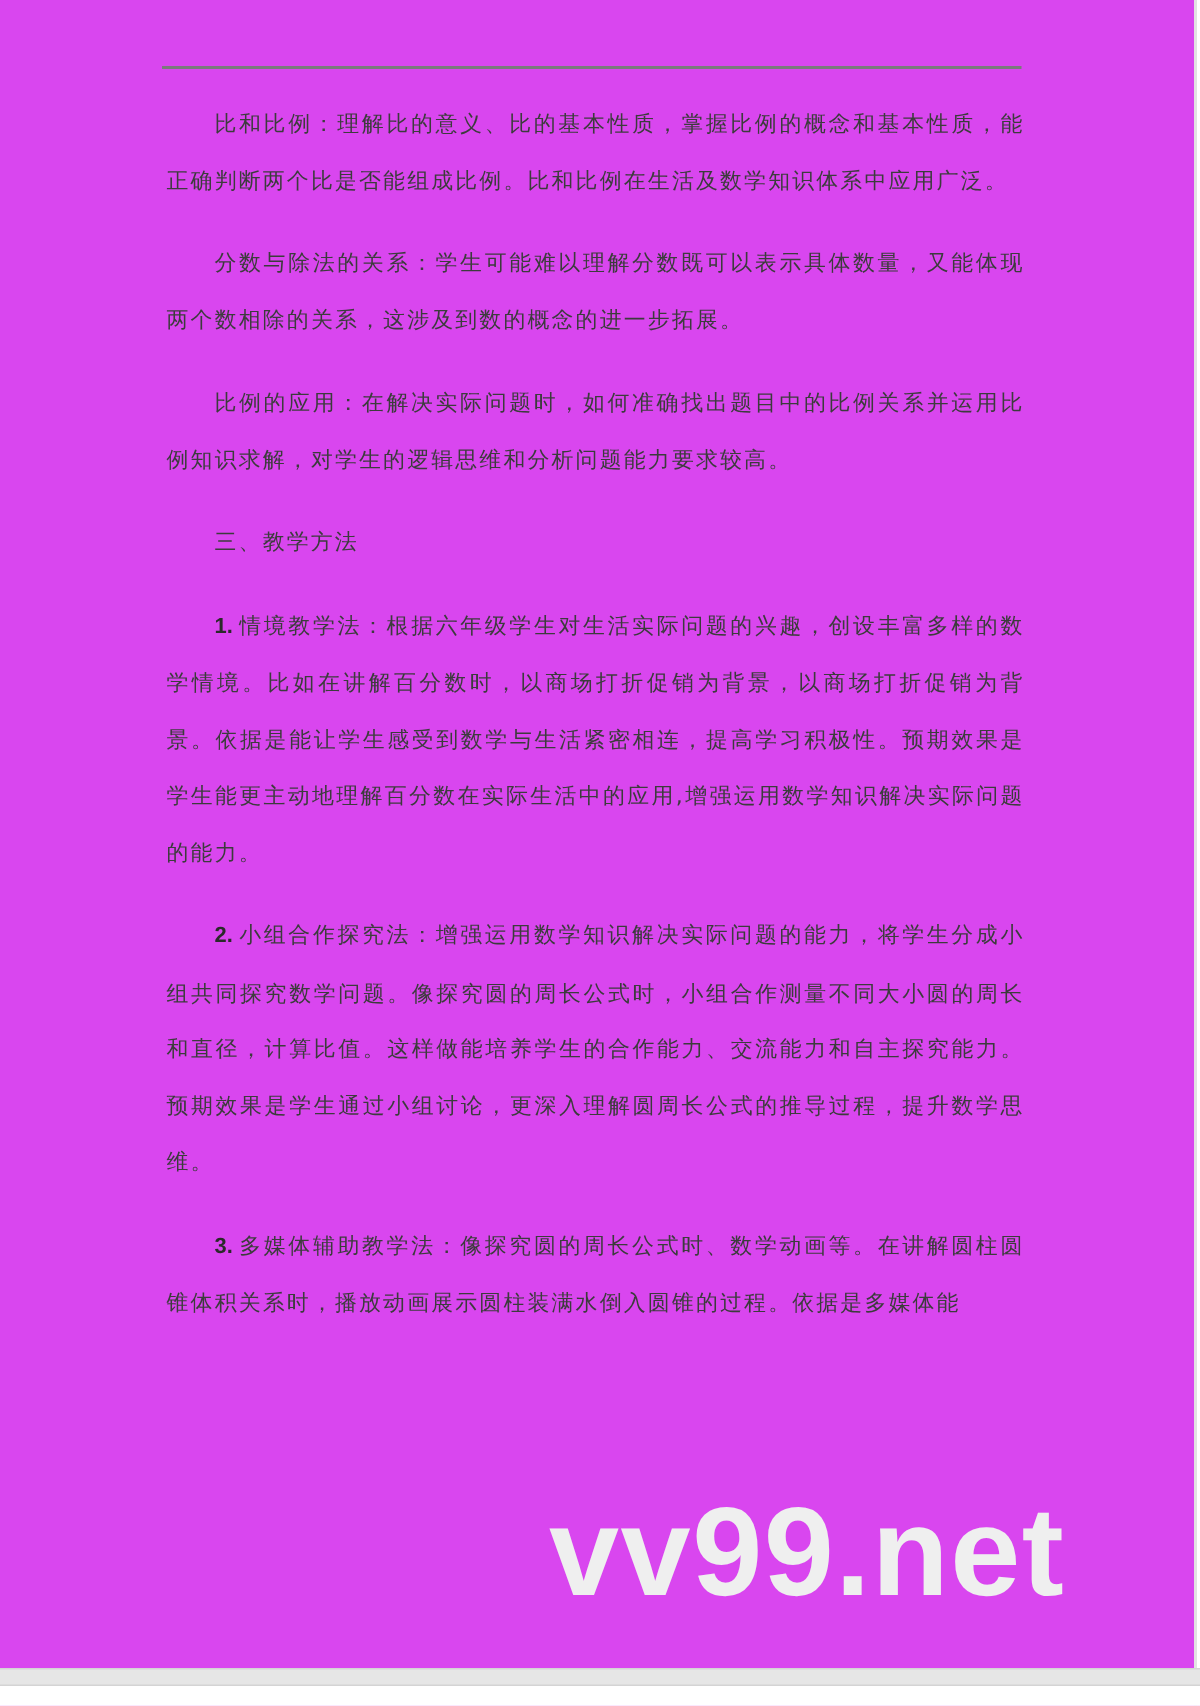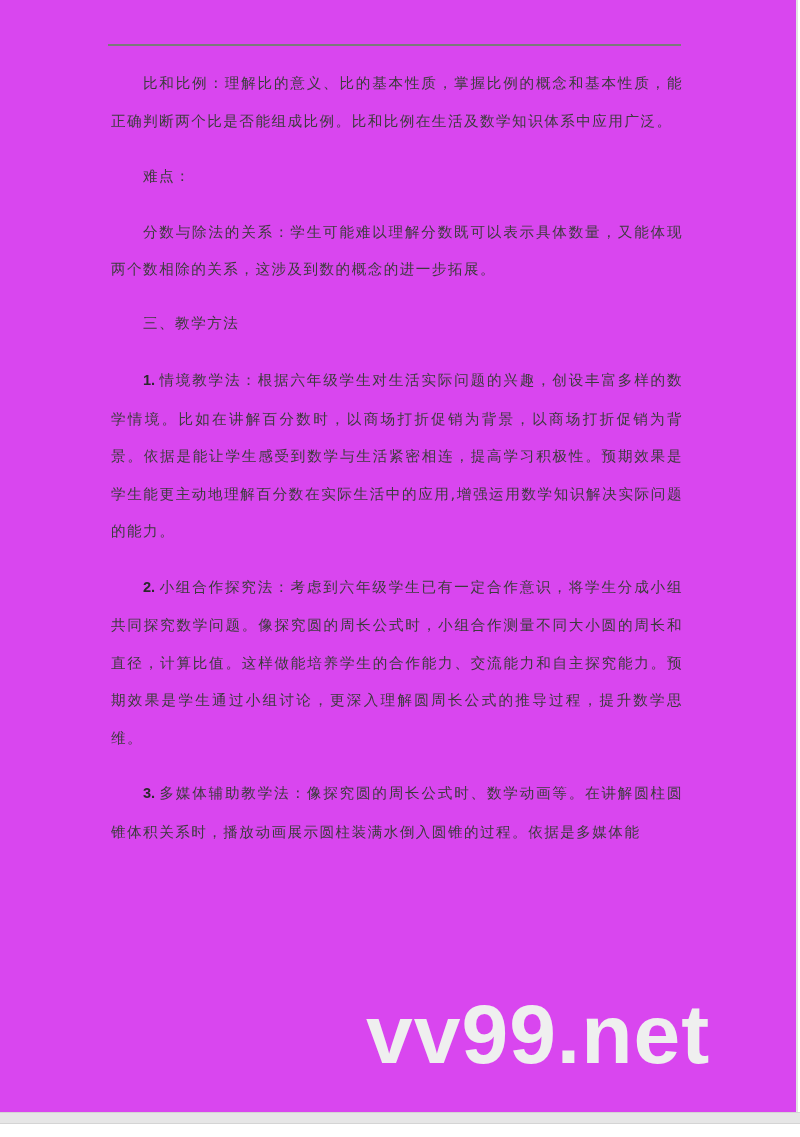--- a/index.html
+++ b/index.html
@@ -49,21 +49,21 @@
       margin: 0;
       font-size: 14.6px;
       line-height: 37.5px;
       letter-spacing: 1.45px;
       text-indent: 32px;
       text-align: justify;
       text-align-last: left;
       color: #3c3c3c;
     }
     .para.gap-after { margin-bottom: 18px; }
-    .para.heading { color: #3c3c3c; font-family: Liberation Mono, monospace; }
+    .para.heading { color: #3c3c3c; }
     .num {
       font-family: "Liberation Sans", sans-serif;
       font-weight: bold;
       color: #2a2a2a;
       letter-spacing: 0;
       margin-right: 4px;
     }
     .watermark {
       position: absolute;
       left: 366px;
@@ -98,30 +98,30 @@
   </style>
 </head>
 <body>
 
 <div class="page">
   <div class="header-rule"></div>
 
   <div class="content">
     <p class="para gap-after">比和比例：理解比的意义、比的基本性质，掌握比例的概念和基本性质，能正确判断两个比是否能组成比例。比和比例在生活及数学知识体系中应用广泛。</p>
 
-    <p class="para gap-after">难点：</p>
 
     <p class="para gap-after">分数与除法的关系：学生可能难以理解分数既可以表示具体数量，又能体现两个数相除的关系，这涉及到数的概念的进一步拓展。</p>
 
+    <p class="para gap-after">比例的应用：在解决实际问题时，如何准确找出题目中的比例关系并运用比例知识求解，对学生的逻辑思维和分析问题能力要求较高。</p>
 
     <p class="para heading gap-after">三、教学方法</p>
 
     <p class="para gap-after"><span class="num">1.</span><span>情境教学法：根据六年级学生对生活实际问题的兴趣，创设丰富多样的数学情境。比如在讲解百分数时，以商场打折促销为背景，以商场打折促销为背景。依据是能让学生感受到数学与生活紧密相连，提高学习积极性。预期效果是学生能更主动地理解百分数在实际生活中的应用,增强运用数学知识解决实际问题的能力。</span></p>
 
-    <p class="para gap-after"><span class="num">2.</span><span>小组合作探究法：考虑到六年级学生已有一定合作意识，将学生分成小组共同探究数学问题。像探究圆的周长公式时，小组合作测量不同大小圆的周长和直径，计算比值。这样做能培养学生的合作能力、交流能力和自主探究能力。预期效果是学生通过小组讨论，更深入理解圆周长公式的推导过程，提升数学思维。</span></p>
+    <p class="para gap-after"><span class="num">2.</span><span>小组合作探究法：增强运用数学知识解决实际问题的能力，将学生分成小组共同探究数学问题。像探究圆的周长公式时，小组合作测量不同大小圆的周长和直径，计算比值。这样做能培养学生的合作能力、交流能力和自主探究能力。预期效果是学生通过小组讨论，更深入理解圆周长公式的推导过程，提升数学思维。</span></p>
 
     <p class="para"><span class="num">3.</span><span>多媒体辅助教学法：像探究圆的周长公式时、数学动画等。在讲解圆柱圆锥体积关系时，播放动画展示圆柱装满水倒入圆锥的过程。依据是多媒体能</span></p>
   </div>
 
   <div class="watermark">vv99.net</div>
 </div>
 
 <div class="page-edge"></div>
 <div class="bottom-strip"></div>
 <div class="below-strip"></div>

